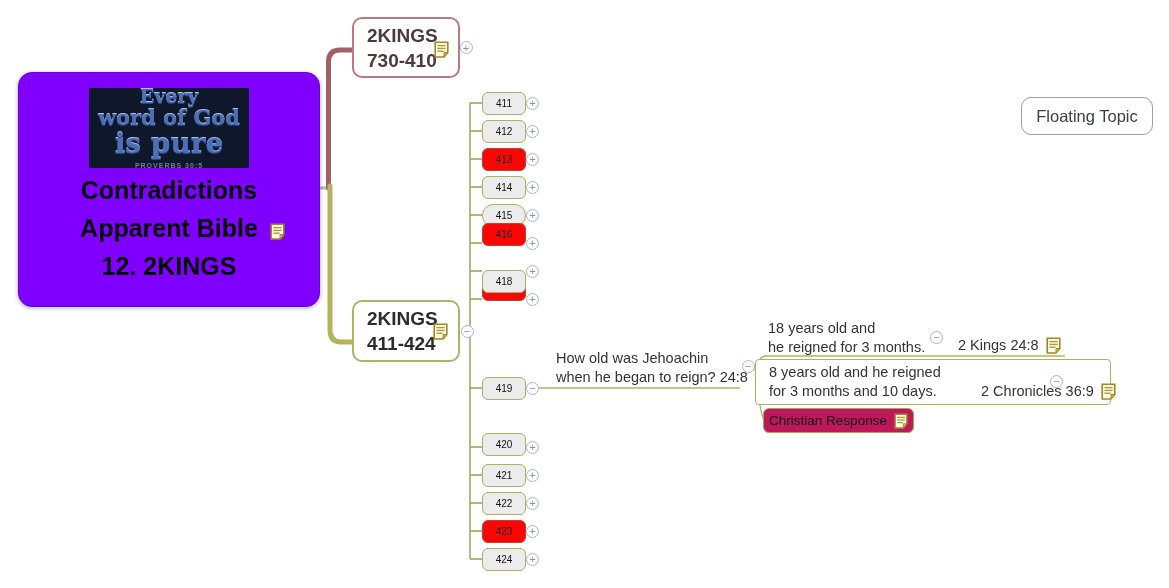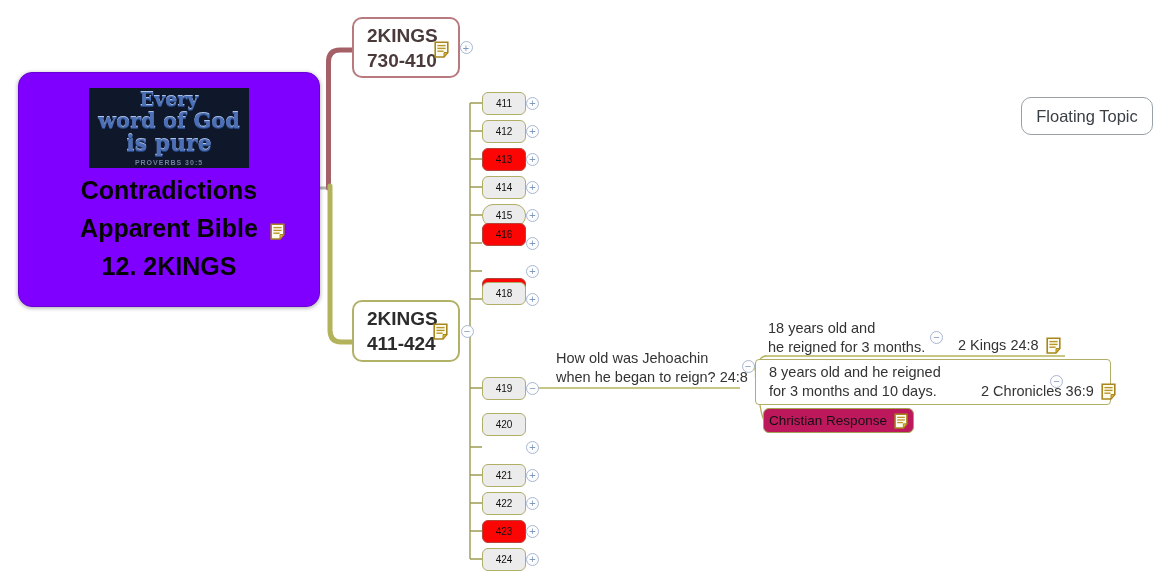--- a/index.html
+++ b/index.html
@@ -21,21 +21,21 @@
     position:absolute;left:70px;top:15px;width:160px;height:80px;background:#0f172a;
     display:flex;flex-direction:column;align-items:center;justify-content:center;
     line-height:1.08;
   }
   .poster .p1,.poster .p2,.poster .p3{
     font-family:"DejaVu Serif","Liberation Serif",serif;font-weight:bold;
     color:#4d6fb5;text-shadow:0 1px 0 #24457f, 0 -1px 0 #a9c0e8;
   }
   .poster .p1{font-size:19px;}
   .poster .p2{font-size:21px;}
-  .poster .p3{font-size:22px;}
+  .poster .p3{font-size:28px;}
   .poster .pcap{font-size:7px;color:#6d7f9e;letter-spacing:1px;margin-top:3px;font-weight:bold;}
   .main-title{
     position:absolute;left:0;top:98px;width:100%;text-align:center;
     font-size:25px;font-weight:bold;color:#050505;line-height:38px;
   }
   .main-note{position:absolute;left:251px;top:150px;}
 
   
   .branch-node{
     background:#ffffff;border-radius:10px;z-index:2;
@@ -163,25 +163,25 @@
     <div class="num-node red" style="top: 147.5px;">413</div>
     <div class="xp" style="left: 526px; top: 152.5px;">+</div>
     <div class="num-node" style="top: 175.5px;">414</div>
     <div class="xp" style="left: 526px; top: 180.5px;">+</div>
     <div class="num-node" style="top: 203.5px; border-radius: 11px;">415</div>
     <div class="xp" style="left: 526px; top: 208.5px;">+</div>
     <div class="num-node red" style="top: 223px;">416</div>
     <div class="xp" style="left: 526px; top: 236.5px;">+</div>
     <div class="num-node red" style="top: 259.5px; margin-top: 18px;">417</div>
     <div class="xp" style="left: 526px; top: 264.5px;">+</div>
-    <div class="num-node" style="top: 282px;">418</div>
+    <div class="num-node" style="top: 270px;">418</div>
     <div class="xp" style="left: 526px; top: 292.5px;">+</div>
     <div class="num-node" style="top: 376.5px;">419</div>
     <div class="xp" style="left: 526px; top: 381.5px;">−</div>
-    <div class="num-node" style="top: 413px;">420</div>
+    <div class="num-node" style="top: 433px;">420</div>
     <div class="xp" style="left: 526px; top: 440.5px;">+</div>
     <div class="num-node" style="top: 463.5px;">421</div>
     <div class="xp" style="left: 526px; top: 468.5px;">+</div>
     <div class="num-node" style="top: 491.5px;">422</div>
     <div class="xp" style="left: 526px; top: 496.5px;">+</div>
     <div class="num-node red" style="top: 519.5px;">423</div>
     <div class="xp" style="left: 526px; top: 524.5px;">+</div>
     <div class="num-node" style="top: 547.5px;">424</div>
     <div class="xp" style="left: 526px; top: 552.5px;">+</div>
   </div>

